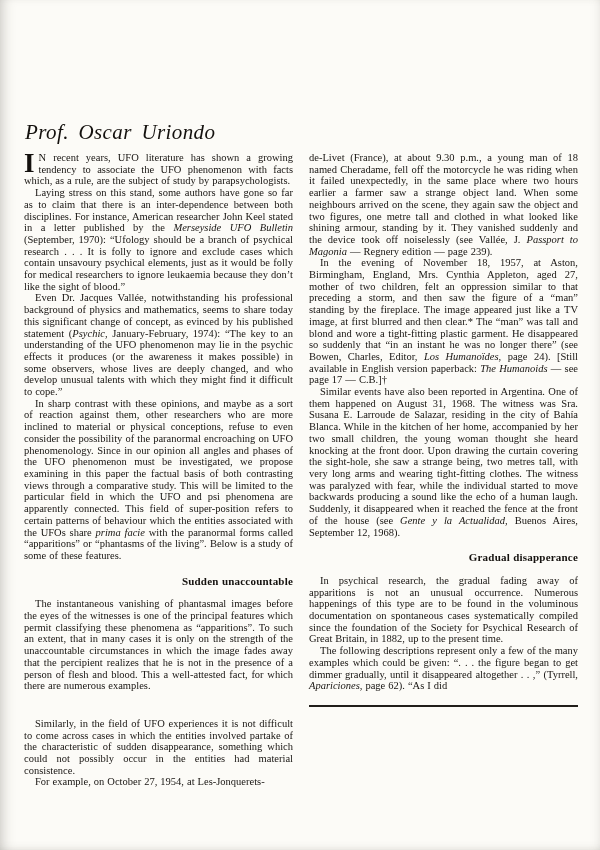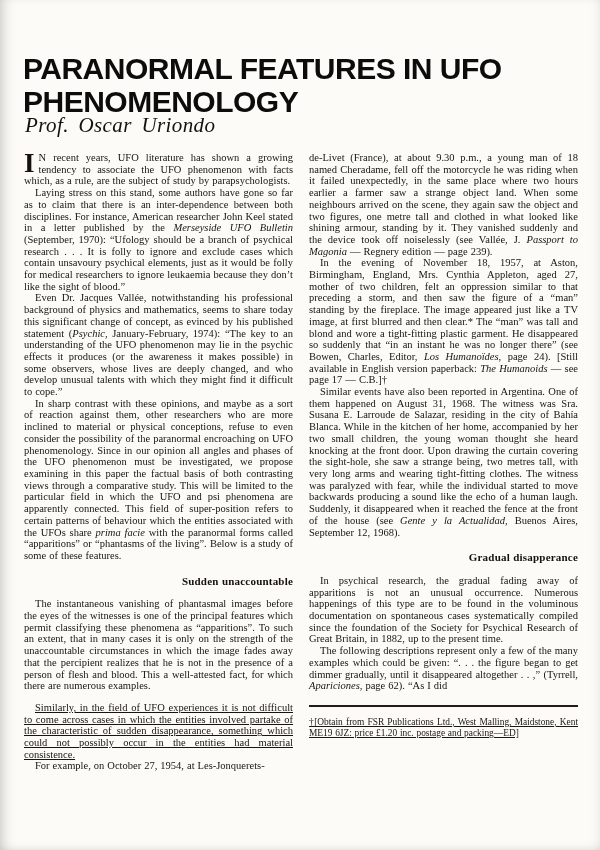--- a/index.html
+++ b/index.html
@@ -14,36 +14,36 @@
     box-shadow:inset 10px 0 14px -9px rgba(95,92,86,.38),
                inset -7px 0 12px -9px rgba(95,92,86,.22),
                inset 0 -8px 12px -10px rgba(95,92,86,.20);
   }
   .title{
     position:absolute;left:23px;top:52px;width:560px;
     font-family:"Liberation Sans",sans-serif;font-weight:bold;
     font-size:30px;line-height:33px;letter-spacing:-.5px;color:#0d0c0b;
   }
   .author{
-    position:absolute;left:25px;top:113px;
+    position:absolute;left:25px;top:120px;
     font-style:italic;font-size:21px;color:#14110e;
     letter-spacing:.4px;word-spacing:4px;
   }
   .columns{
     position:absolute;left:24px;top:152px;width:554px;
     display:flex;gap:16px;
   }
   .col{
     width:269px;flex:0 0 269px;
     font-size:10.5px;line-height:11.7px;text-align:justify;
     color:#171411;word-spacing:.4px;
   }
   .col p{margin:0;}
   .col p.ind{text-indent:11px;}
-  .col p.gap{margin-top:10px;text-decoration:underline;}
+  .col p.gap{margin-top:26px;}
   .h2{
     font-weight:bold;font-size:11px;letter-spacing:.2px;
     margin:14px 0 11px 0;text-align:right;color:#14110e;
   }
   .dropcap{
     float:left;font-weight:bold;font-size:27px;line-height:21px;
     padding:1px 4px 0 0;color:#14110e;
   }
   .fnrule{
     border:0;border-top:2px solid #211e1a;
@@ -53,24 +53,20 @@
     font-size:9.4px;line-height:10.7px;text-align:justify;color:#1b1814;
   }
   .fn.gap{margin-top:11px;}
 </style>
 </head>
 <body>
 
 <div class="page">
   <div class="scan-shade"></div>
 
-  <div class="title">
-    <div>PARANORMAL FEATURES IN UFO</div>
-    <div>PHENOMENOLOGY</div>
-  </div>
 
   <div class="author">Prof. Oscar Uriondo</div>
 
   <div class="columns">
 
     <div class="col">
       <p><span class="dropcap">I</span><span><span>N recent years, UFO literature has shown a growing tendency to associate the UFO phenomenon with facts which, as a rule, are the subject of study by parapsychologists.</span></span></p>
       <p class="ind"><span>Laying stress on this stand, some authors have gone so far as to claim that there is an inter-dependence between both disciplines. For instance, American researcher John Keel stated in a letter published by the </span><i>Merseyside UFO Bulletin</i><span> (September, 1970): “Ufology should be a branch of psychical research . . . It is folly to ignore and exclude cases which contain unsavoury psychical elements, just as it would be folly for medical researchers to ignore leukaemia because they don’t like the sight of blood.”</span></p>
       <p class="ind"><span>Even Dr. Jacques Vallée, notwithstanding his professional background of physics and mathematics, seems to share today this significant change of concept, as evinced by his published statement (</span><i>Psychic</i><span>, January-February, 1974): “The key to an understanding of the UFO phenomenon may lie in the psychic effects it produces (or the awareness it makes possible) in some observers, whose lives are deeply changed, and who develop unusual talents with which they might find it difficult to cope.”</span></p>
       <p class="ind"><span>In sharp contrast with these opinions, and maybe as a sort of reaction against them, other researchers who are more inclined to material or physical conceptions, refuse to even consider the possibility of the paranormal encroaching on UFO phenomenology. Since in our opinion all angles and phases of the UFO phenomenon must be investigated, we propose examining in this paper the factual basis of both contrasting views through a comparative study. This will be limited to the particular field in which the UFO and psi phenomena are apparently connected. This field of super-position refers to certain patterns of behaviour which the entities associated with the UFOs share </span><i>prima facie</i><span> with the paranormal forms called “apparitions” or “phantasms of the living”. Below is a study of some of these features.</span></p>
@@ -81,17 +77,16 @@
     </div>
 
     <div class="col">
       <p><span>de-Livet (France), at about 9.30 p.m., a young man of 18 named Cheradame, fell off the motorcycle he was riding when it failed unexpectedly, in the same place where two hours earlier a farmer saw a strange object land. When some neighbours arrived on the scene, they again saw the object and two figures, one metre tall and clothed in what looked like shining armour, standing by it. They vanished suddenly and the device took off noiselessly (see Vallée, J. </span><i>Passport to Magonia</i><span> — Regnery edition — page 239).</span></p>
       <p class="ind"><span>In the evening of November 18, 1957, at Aston, Birmingham, England, Mrs. Cynthia Appleton, aged 27, mother of two children, felt an oppression similar to that preceding a storm, and then saw the figure of a “man” standing by the fireplace. The image appeared just like a TV image, at first blurred and then clear.* The “man” was tall and blond and wore a tight-fitting plastic garment. He disappeared so suddenly that “in an instant he was no longer there” (see Bowen, Charles, Editor, </span><i>Los Humanoïdes</i><span>, page 24). [Still available in English version paperback: </span><i>The Humanoids</i><span> — see page 17 — C.B.]†</span></p>
       <p class="ind"><span>Similar events have also been reported in Argentina. One of them happened on August 31, 1968. The witness was Sra. Susana E. Larroude de Salazar, residing in the city of Bahía Blanca. While in the kitchen of her home, accompanied by her two small children, the young woman thought she heard knocking at the front door. Upon drawing the curtain covering the sight-hole, she saw a strange being, two metres tall, with very long arms and wearing tight-fitting clothes. The witness was paralyzed with fear, while the individual started to move backwards producing a sound like the echo of a human laugh. Suddenly, it disappeared when it reached the fence at the front of the house (see </span><i>Gente y la Actualidad</i><span>, Buenos Aires, September 12, 1968).</span></p>
       <div class="h2">Gradual disapperance</div>
       <p class="ind"><span>In psychical research, the gradual fading away of apparitions is not an unusual occurrence. Numerous happenings of this type are to be found in the voluminous documentation on spontaneous cases systematically compiled since the foundation of the Society for Psychical Research of Great Britain, in 1882, up to the present time.</span></p>
       <p class="ind"><span>The following descriptions represent only a few of the many examples which could be given: “. . . the figure began to get dimmer gradually, until it disappeared altogether . . ,” (Tyrrell, </span><i>Apariciones</i><span>, page 62). “As I did</span></p>
       <hr class="fnrule">
-      <p class="fn gap"><span>†[Obtain from FSR Publications Ltd., West Malling, Maidstone, Kent ME19 6JZ: price £1.20 inc. postage and packing—ED]</span></p>
     </div>
 
   </div>
 </div>
 
 </body></html>

